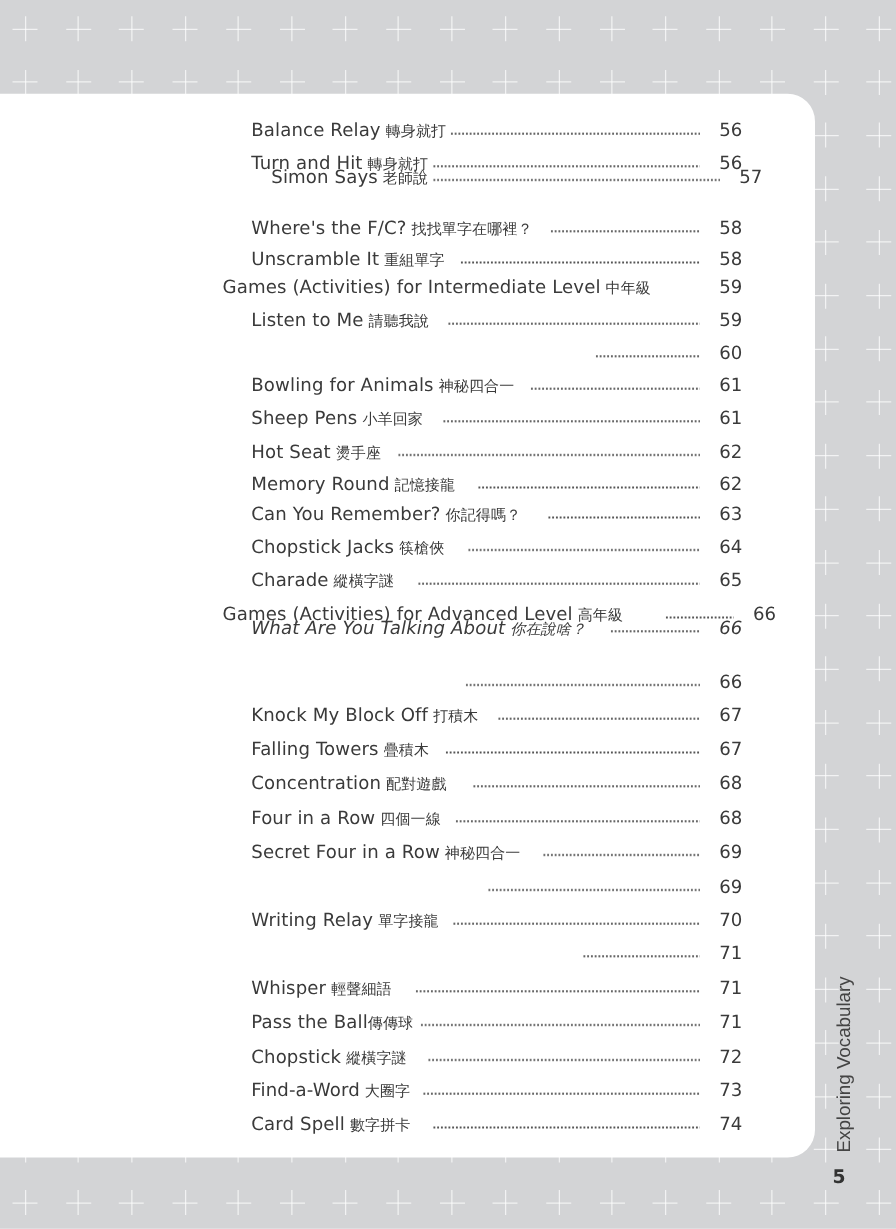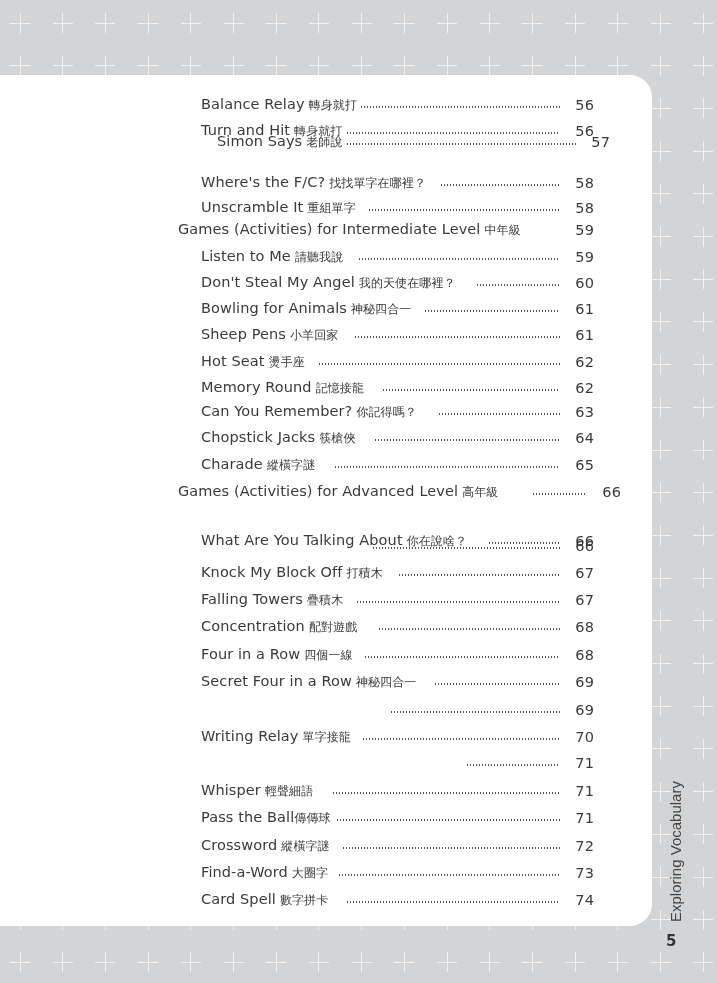--- a/index.html
+++ b/index.html
@@ -481,21 +481,20 @@
       <div class="toc-row section" style="top: 143px;">
         <span class="title"><span>Games (Activities) for Intermediate Level</span><span class="cn">中年級</span></span>
         <span class="page">59</span>
       </div>
       <div class="toc-row" style="top: 170px;">
         <span class="title"><span>Listen to Me</span><span class="cn">請聽我說</span></span>
         <span class="leader" style="left: 358px;"></span>
         <span class="page">59</span>
       </div>
       <div class="toc-row" style="top: 196px;">
-        <span class="title"><span>Don't Steal My Angel</span><span class="cn">我的天使在哪裡？</span></span>
         <span class="leader" style="left: 476px;"></span>
         <span class="page">60</span>
       </div>
       <div class="toc-row" style="top: 222px;">
         <span class="title"><span>Bowling for Animals</span><span class="cn">神秘四合一</span></span>
         <span class="leader" style="left: 424px;"></span>
         <span class="page">61</span>
       </div>
       <div class="toc-row" style="top: 248px;">
         <span class="title"><span>Sheep Pens</span><span class="cn">小羊回家</span></span>
@@ -525,21 +524,21 @@
       <div class="toc-row" style="top: 378px;">
         <span class="title"><span>Charade</span><span class="cn">縱橫字謎</span></span>
         <span class="leader" style="left: 334px;"></span>
         <span class="page">65</span>
       </div>
       <div class="toc-row section" style="top: 405px; padding-left: 27px;">
         <span class="title"><span>Games (Activities) for Advanced Level</span><span class="cn">高年級</span></span>
         <span class="leader" style="left: 532px;"></span>
         <span class="page">66</span>
       </div>
-      <div class="toc-row" style="top: 454px;">
+      <div class="toc-row" style="top: 416px; font-style: italic;">
         <span class="title"><span>What Are You Talking About</span><span class="cn">你在說啥？</span></span>
         <span class="leader" style="left: 488px;"></span>
         <span class="page">66</span>
       </div>
       <div class="toc-row" style="top: 459px;">
         <span class="leader" style="left: 372px;"></span>
         <span class="page">66</span>
       </div>
       <div class="toc-row" style="top: 486px;">
         <span class="title"><span>Knock My Block Off</span><span class="cn">打積木</span></span>
@@ -583,21 +582,21 @@
         <span class="title"><span>Whisper</span><span class="cn">輕聲細語</span></span>
         <span class="leader" style="left: 332px;"></span>
         <span class="page">71</span>
       </div>
       <div class="toc-row" style="top: 731px;">
         <span class="title"><span>Pass the Ball</span><span class="cn" style="margin-left: 0px;">傳傳球</span></span>
         <span class="leader" style="left: 336px;"></span>
         <span class="page">71</span>
       </div>
       <div class="toc-row" style="top: 759px;">
-        <span class="title"><span>Crossword</span><span class="cn">縱橫字謎</span></span>
+        <span class="title"><span>Chopstick</span><span class="cn">縱橫字謎</span></span>
         <span class="leader" style="left: 342px;"></span>
         <span class="page">72</span>
       </div>
       <div class="toc-row" style="top: 786px;">
         <span class="title"><span>Find-a-Word</span><span class="cn">大圈字</span></span>
         <span class="leader" style="left: 338px;"></span>
         <span class="page">73</span>
       </div>
       <div class="toc-row" style="top: 813px;">
         <span class="title"><span>Card Spell</span><span class="cn">數字拼卡</span></span>

